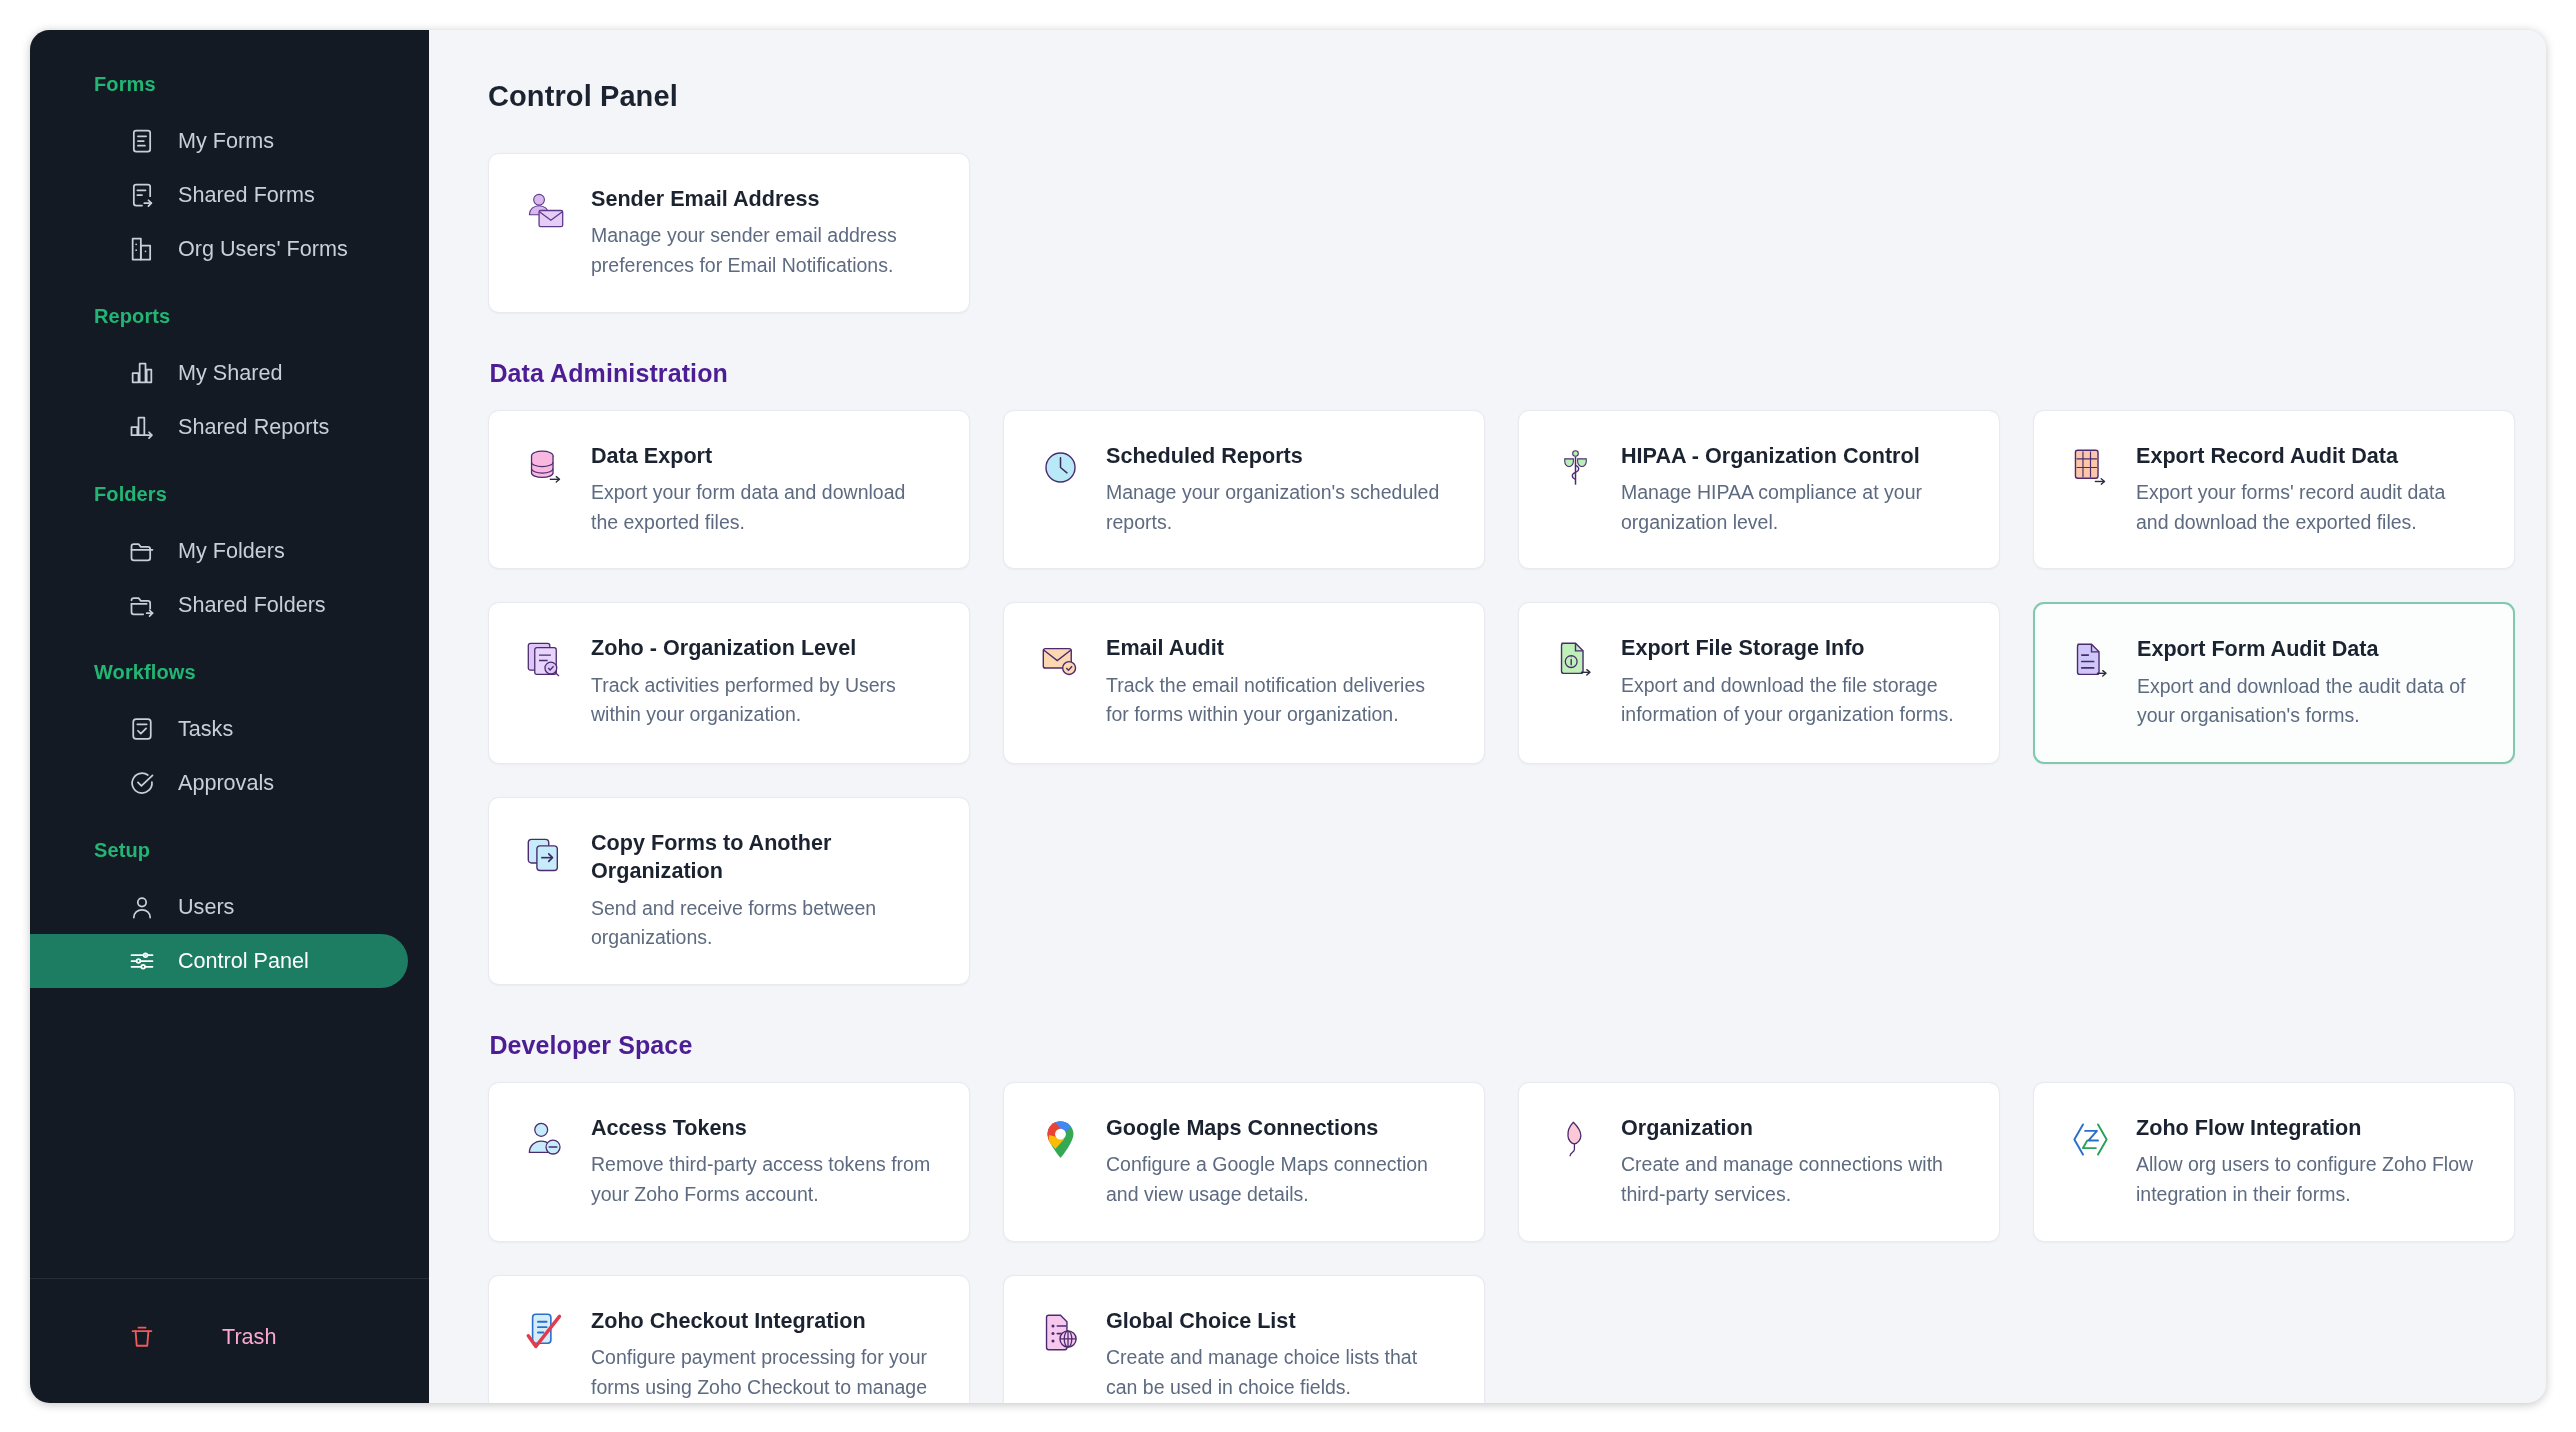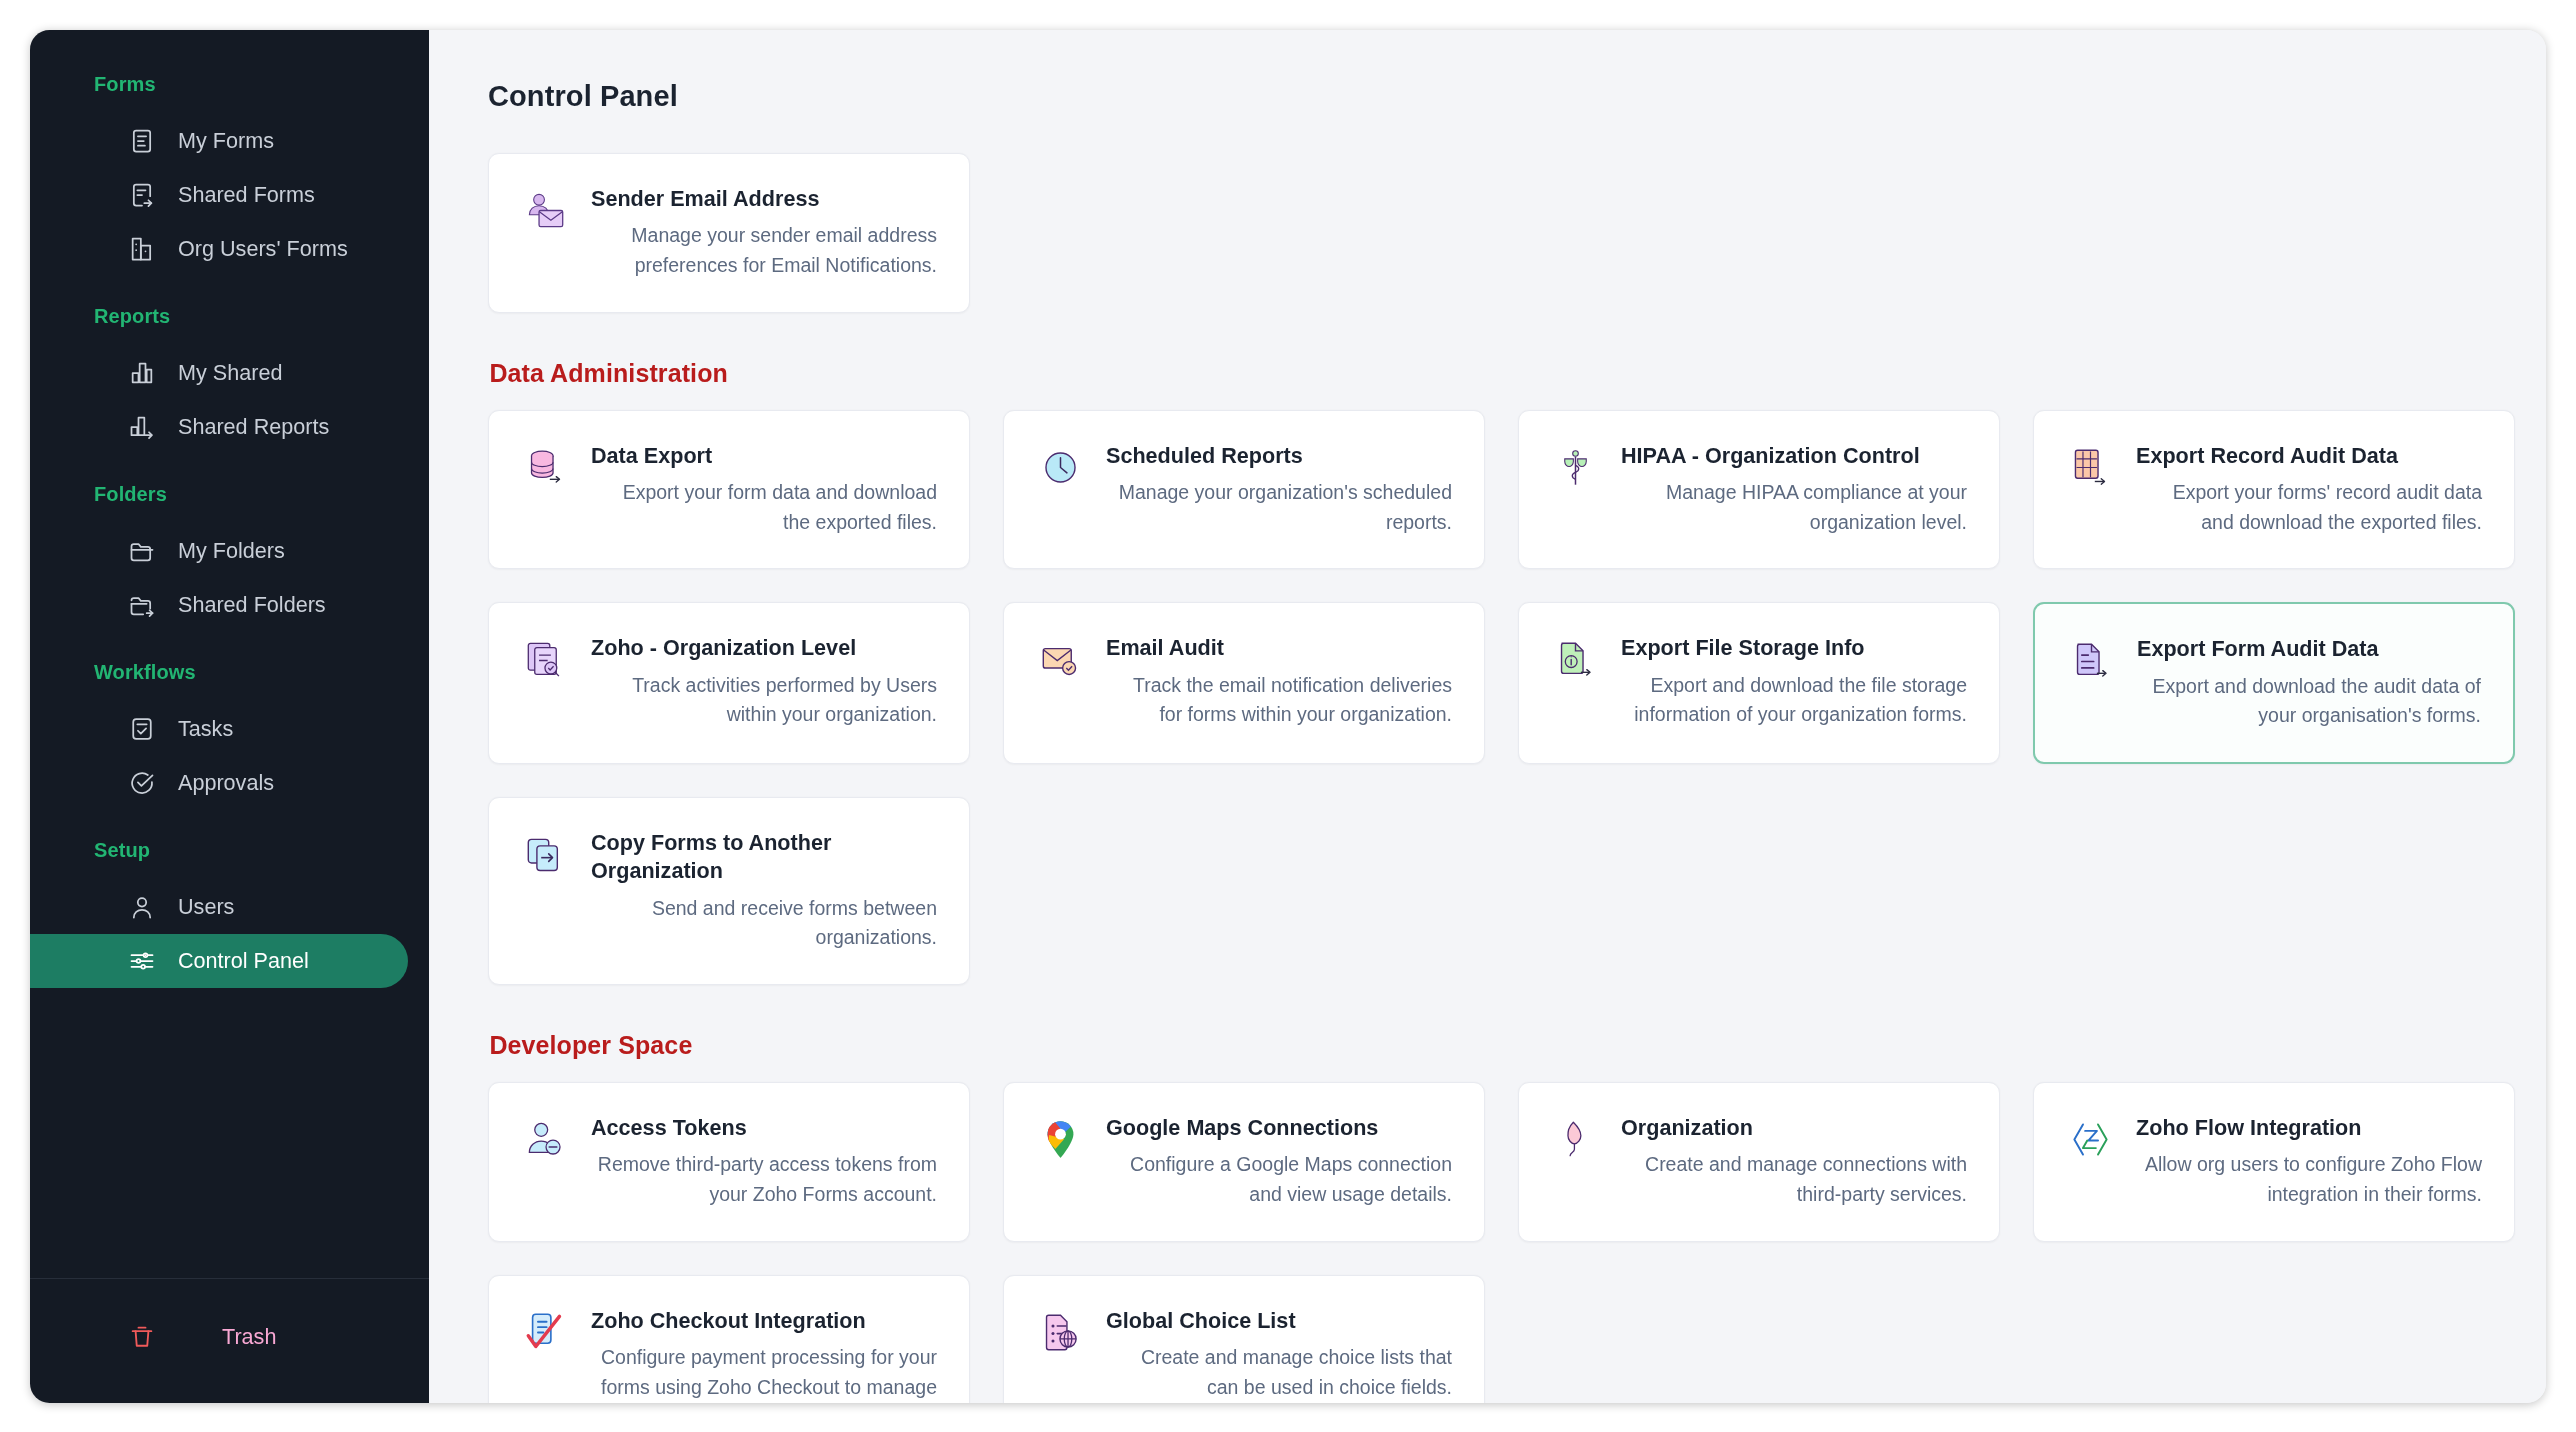--- a/index.html
+++ b/index.html
@@ -90,21 +90,21 @@
   .page-title {
     font-size: 29px;
     font-weight: 700;
     color: #1b2330;
     margin-bottom: 40px;
     letter-spacing: 0.1px;
   }
   .section-title {
     font-size: 25px;
     font-weight: 700;
-    color: #b91c1c;
+    color: #4c1d95;
     margin: 46px 0 22px 1.4px;
     letter-spacing: 0.1px;
   }
   .card-grid {
     display: grid;
     grid-template-columns: repeat(4, 482px);
     gap: 33px 33px;
   }
   .card {
     background: #ffffff;
@@ -134,21 +134,20 @@
     font-size: 21.6px;
     font-weight: 700;
     color: #1b2330;
     line-height: 1.3;
     margin-bottom: 8.4px;
   }
   .card-desc {
     font-size: 19.5px;
     color: #5d6a80;
     line-height: 1.52;
-    text-align: right;
   }
   .card.tall { min-height: 167px; }
 </style>
 </head>
 <body>
 
 <div class="app-window">
 
   <nav class="sidebar">
     <div class="sidebar-scroll" id="sidebar-nav">

